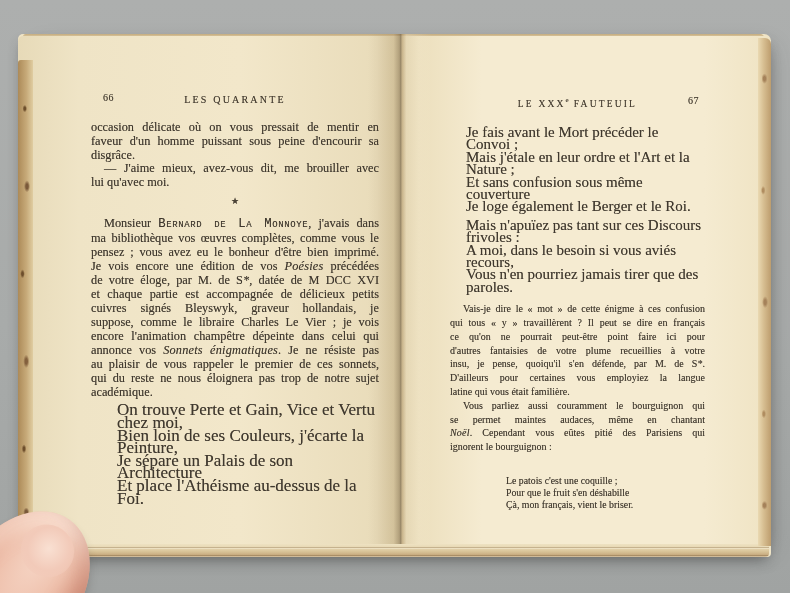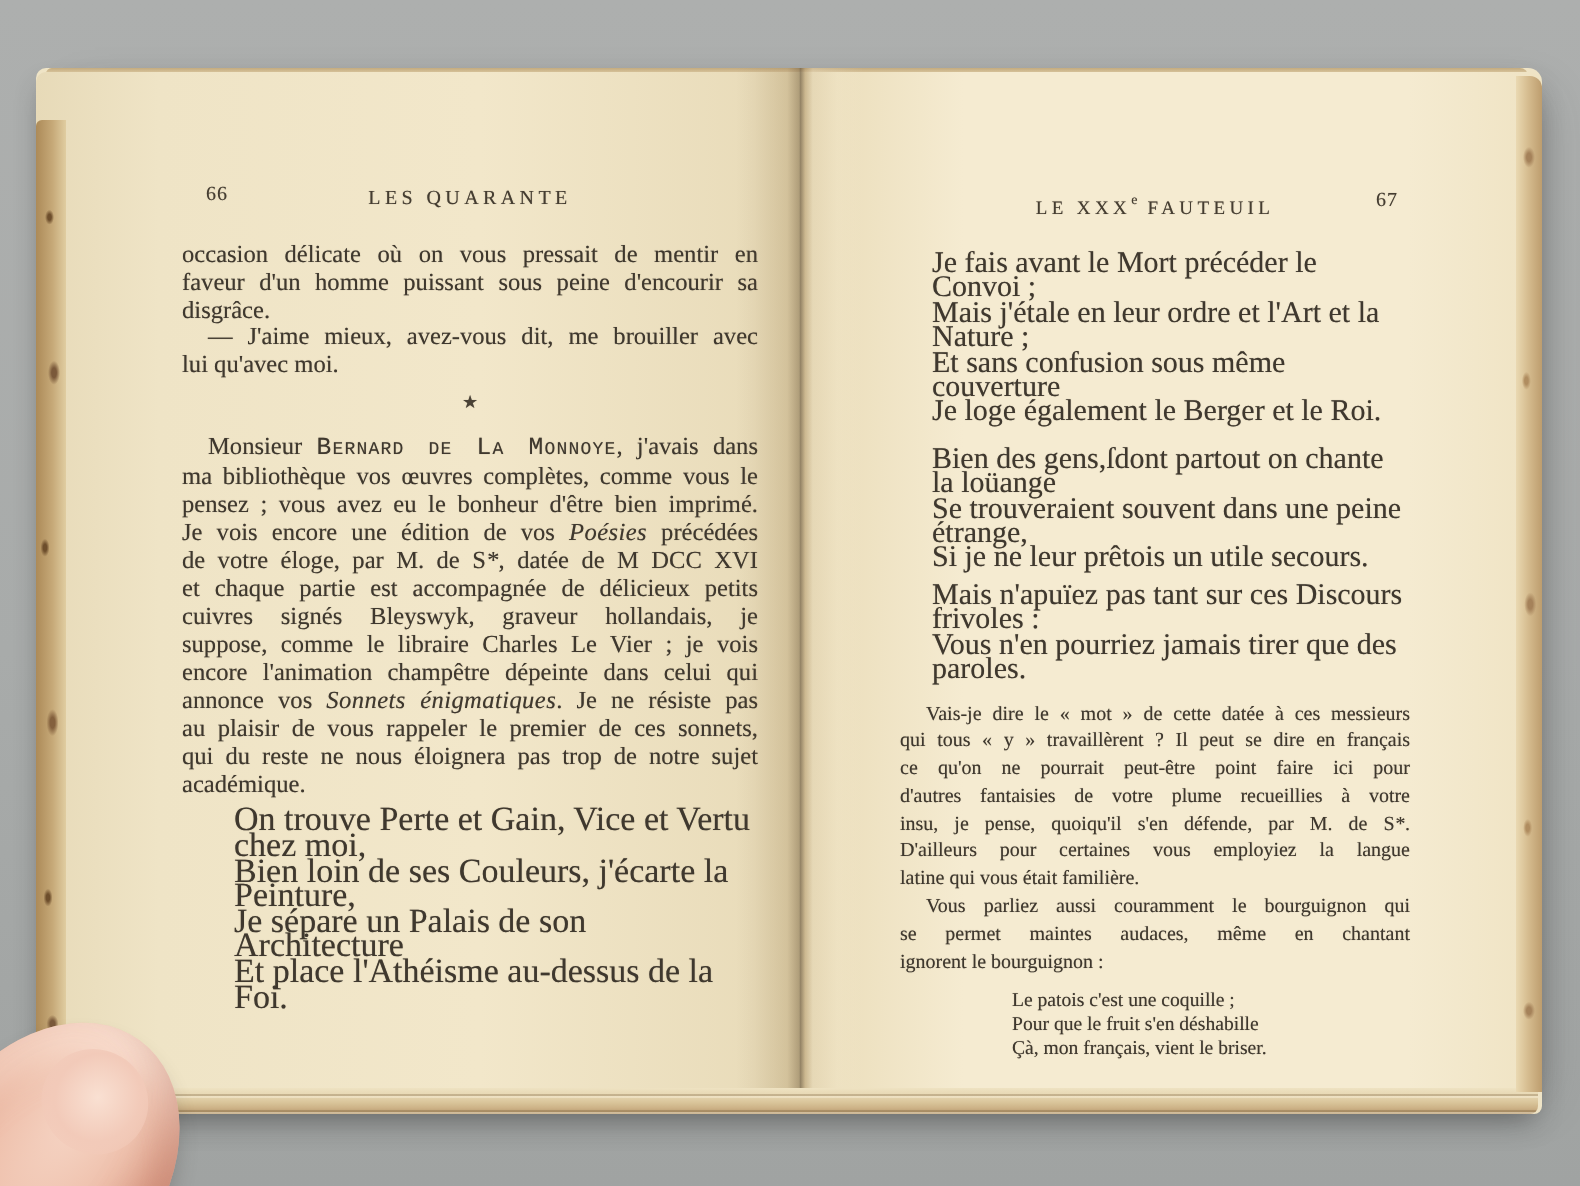--- a/index.html
+++ b/index.html
@@ -55,21 +55,21 @@
   .prose .line.last{text-align-last:left;}
   .line.indent{text-indent:13px;}
   .main{line-height:14.05px;}
   .star{text-align:center;font-size:9px;margin:5px 0 7px 0;letter-spacing:0;color:#4a4236;}
   .verse{font-size:17px;line-height:12.6px;}
   .lverse{padding-left:26px;margin-top:5px;}
   .stanza{font-size:15px;line-height:12.4px;padding-left:16px;}
   .s2{margin-top:11px;}
   .s3{margin-top:6px;}
   .rp1{margin-top:9px;}
-  .rverse{font-size:9.8px;line-height:11.8px;padding-left:56px;margin-top:7px;}
+  .rverse{font-size:9.8px;line-height:11.8px;padding-left:56px;margin-top:21px;}
   .sc{font-variant:small-caps;letter-spacing:.6px;font-family:Liberation Mono, monospace;}
   i{letter-spacing:.2px;}
   .page *{text-shadow:0 0 .4px rgba(63,56,46,.55);}
   
   .thumb{position:absolute;left:-48px;top:501px;width:118px;height:200px;transform:rotate(36deg);
     border-radius:50% 50% 46% 46% / 40% 40% 55% 55%;
     background:radial-gradient(ellipse at 48% 20%,#f6d6c6 0%,#efc2ae 34%,#e3a68e 64%,#cd8872 100%);
     box-shadow:inset -12px -10px 22px rgba(150,70,55,.35), inset 10px 12px 16px rgba(255,240,228,.5), 4px 7px 10px rgba(70,65,60,.28);}
   .thumb-nail{position:absolute;left:27%;top:6%;width:46%;height:26%;border-radius:50%;
     background:radial-gradient(ellipse at 50% 45%,#f9e0d2 0%,#f2cab9 55%,rgba(242,202,185,0) 100%);}
@@ -125,41 +125,38 @@
         <span class="running">LE XXX<sup>e</sup> FAUTEUIL</span>
         <span class="pagenum">67</span>
       </div>
       <div class="textcol">
         <div class="verse stanza s1">
             <div class="vline">Je fais avant le Mort précéder le Convoi ;</div>
             <div class="vline">Mais j'étale en leur ordre et l'Art et la Nature ;</div>
             <div class="vline">Et sans confusion sous même couverture</div>
             <div class="vline">Je loge également le Berger et le Roi.</div>
           </div>
-        <div class="verse stanza s2">
-            <div class="vline">Bien des gens,ſdont partout on chante la loüange</div>
-            <div class="vline">Se trouveraient souvent dans une peine étrange,</div>
-            <div class="vline">Si je ne leur prêtois un utile secours.</div>
-          </div>
         <div class="verse stanza s3">
             <div class="vline">Mais n'apuïez pas tant sur ces Discours frivoles :</div>
+            <div class="vline">A moi, dans le besoin si vous aviés recours,</div>
             <div class="vline">Vous n'en pourriez jamais tirer que des paroles.</div>
           </div>
         <div class="prose rp1">
-            <div class="line indent">Vais-je dire le « mot » de cette datée à ces messieurs</div>
+            <div class="line indent">Vais-je dire le « mot » de cette énigme à ces confusion</div>
             <div class="line">qui tous « y » travaillèrent ? Il peut se dire en français</div>
             <div class="line">ce qu'on ne pourrait peut-être point faire ici pour</div>
             <div class="line">d'autres fantaisies de votre plume recueillies à votre</div>
             <div class="line">insu, je pense, quoiqu'il s'en défende, par M. de S<i>*</i>.</div>
             <div class="line">D'ailleurs pour certaines vous employiez la langue</div>
             <div class="line last">latine qui vous était familière.</div>
           </div>
         <div class="prose">
             <div class="line indent">Vous parliez aussi couramment le bourguignon qui</div>
             <div class="line">se permet maintes audaces, même en chantant</div>
+            <div class="line"><i>Noël</i>. Cependant vous eûtes pitié des Parisiens qui</div>
             <div class="line last">ignorent le bourguignon :</div>
           </div>
         <div class="verse rverse">
             <div class="vline">Le patois c'est une coquille ;</div>
             <div class="vline">Pour que le fruit s'en déshabille</div>
             <div class="vline">Çà, mon français, vient le briser.</div>
           </div>
       </div>
     </div>
 

